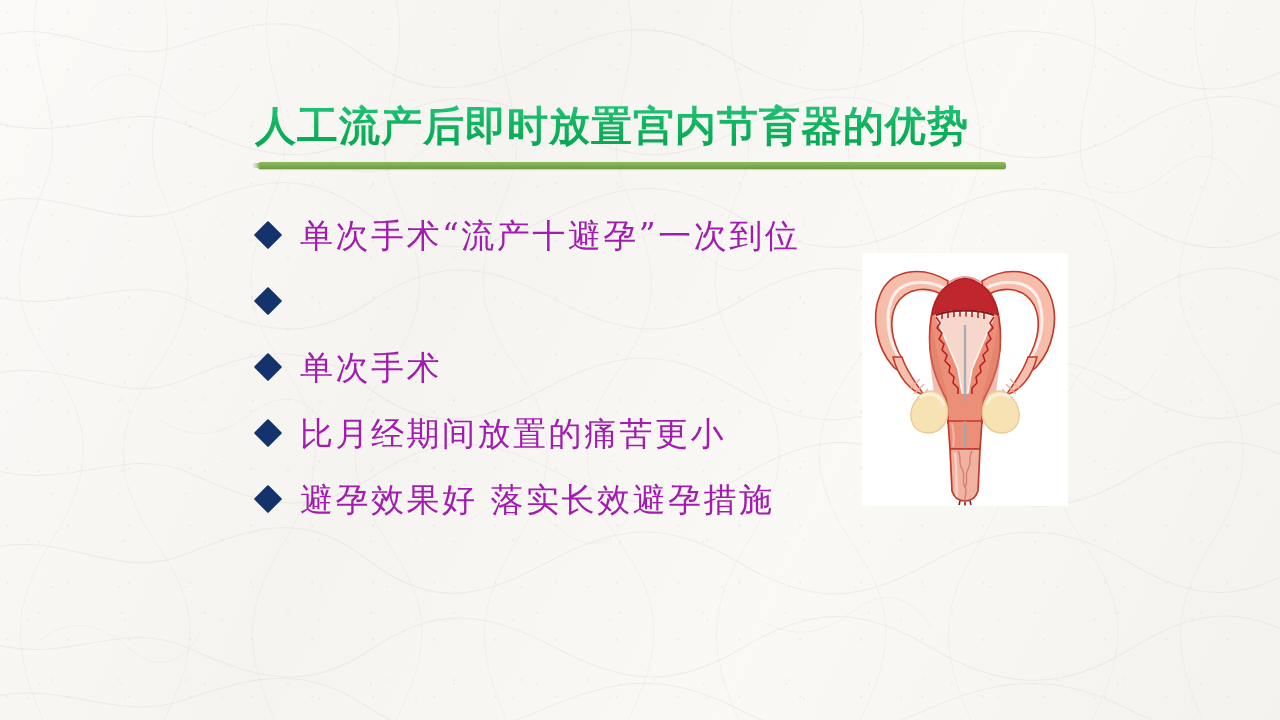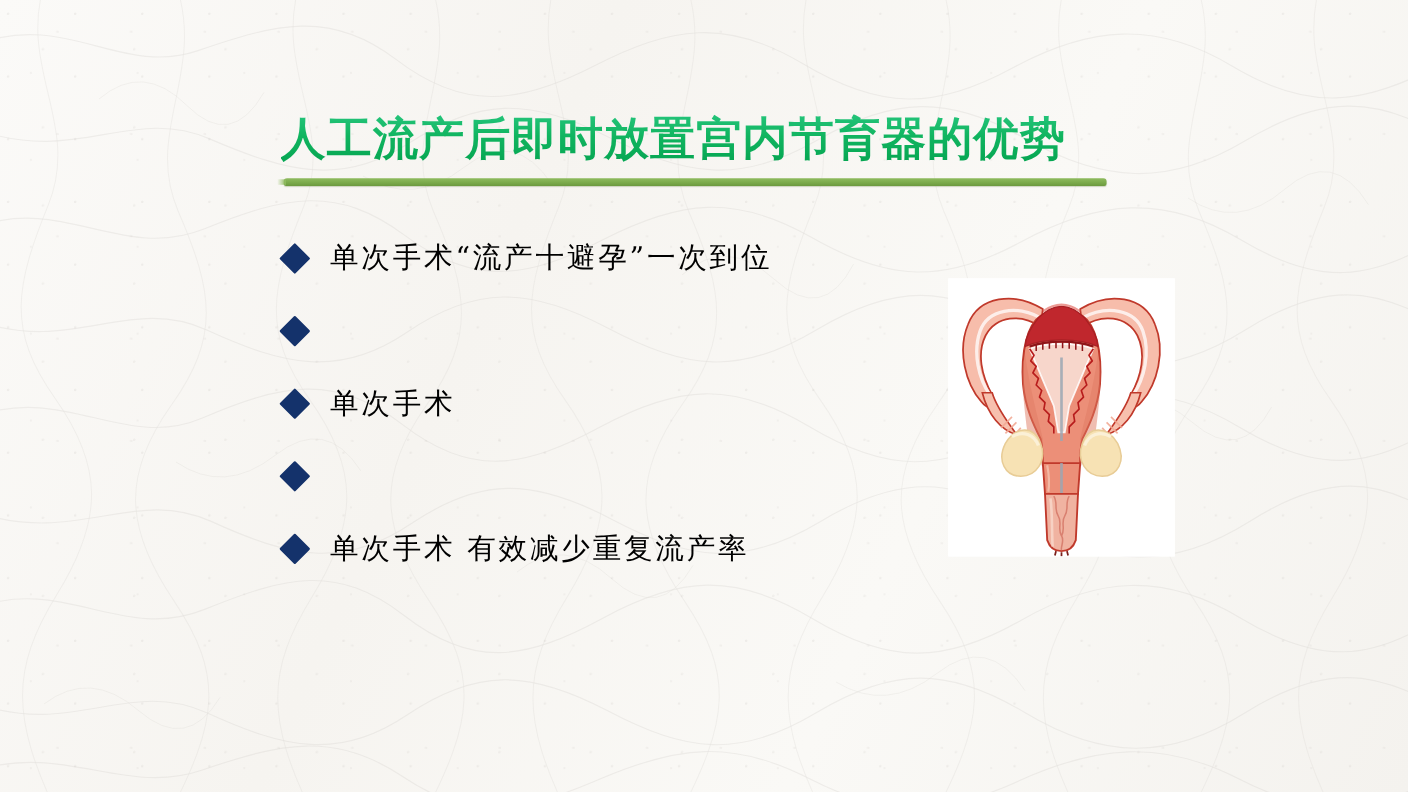--- a/index.html
+++ b/index.html
@@ -104,22 +104,22 @@
     flex: 0 0 auto;
     width: 20px;
     height: 20px;
     margin-right: 22px;
     background-color: #14326b;
     transform: rotate(45deg);
     border-radius: 1px;
   }
   .bullet-text {
     font-family: "DejaVu Serif", "Liberation Serif", serif;
-    font-size: 26px;
-    color: #000000;
+    font-size: 33px;
+    color: #a21caf;
     letter-spacing: 2.5px;
     white-space: nowrap;
     line-height: 1;
     text-align: center;
   }
 
   
   #figure-box {
     position: absolute;
     left: 862px;
@@ -195,25 +195,26 @@
       <span class="bullet-marker"></span>
     </div>
 
     <div class="bullet-row">
       <span class="bullet-marker"></span>
       <span class="bullet-text">单次手术</span>
     </div>
 
     <div class="bullet-row">
       <span class="bullet-marker"></span>
-    </div>
-
-    <div class="bullet-row">
-      <span class="bullet-marker"></span>
-      <span class="bullet-text">单次手术  有效减少重复流产率</span>
+      <span class="bullet-text">比月经期间放置的痛苦更小</span>
+    </div>
+
+    <div class="bullet-row">
+      <span class="bullet-marker"></span>
+      <span class="bullet-text">避孕效果好  落实长效避孕措施</span>
     </div>
 
   </div>
 
   <div id="figure-box">
     <svg width="206" height="253" viewBox="0 0 206 253" xmlns="http://www.w3.org/2000/svg">
 
       <rect x="0" y="0" width="206" height="253" fill="#ffffff"></rect>
 
       <path d="M86 28 C 60 12, 28 16, 18 42 C 8 66, 16 96, 30 112 C 38 122, 44 116, 40 106 C 30 88, 26 68, 34 52 C 44 34, 66 32, 84 44 Z" fill="#f7bdab" stroke="#c0392b" stroke-width="1.6" stroke-linejoin="round"></path>

